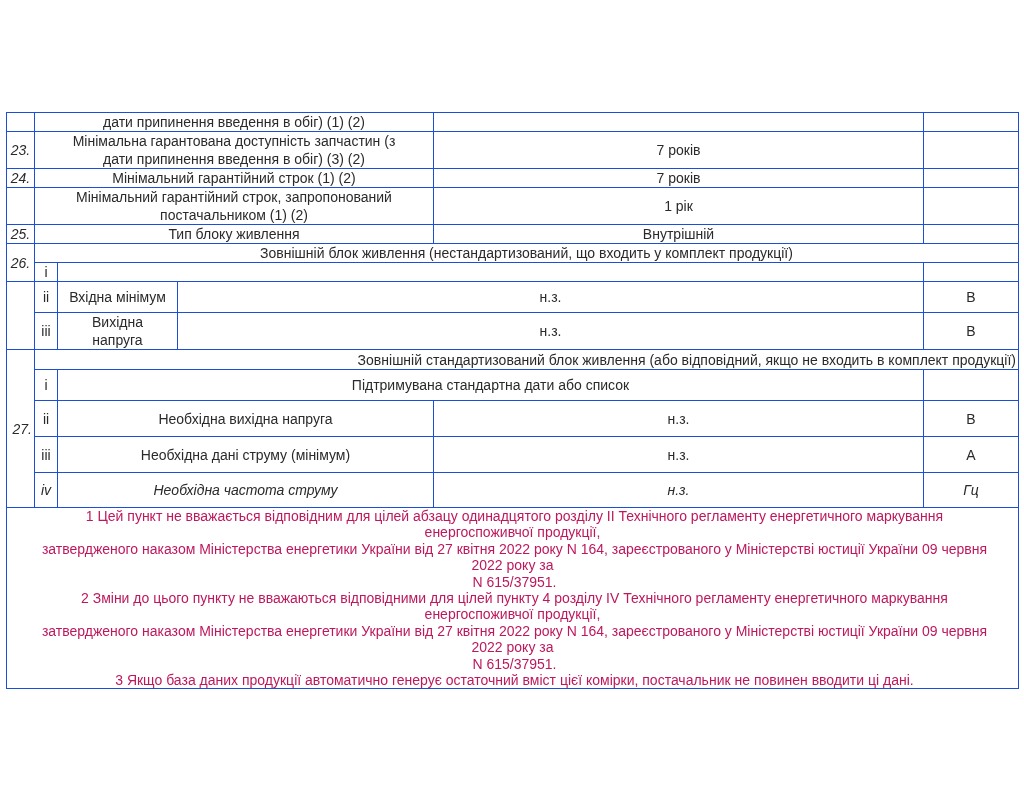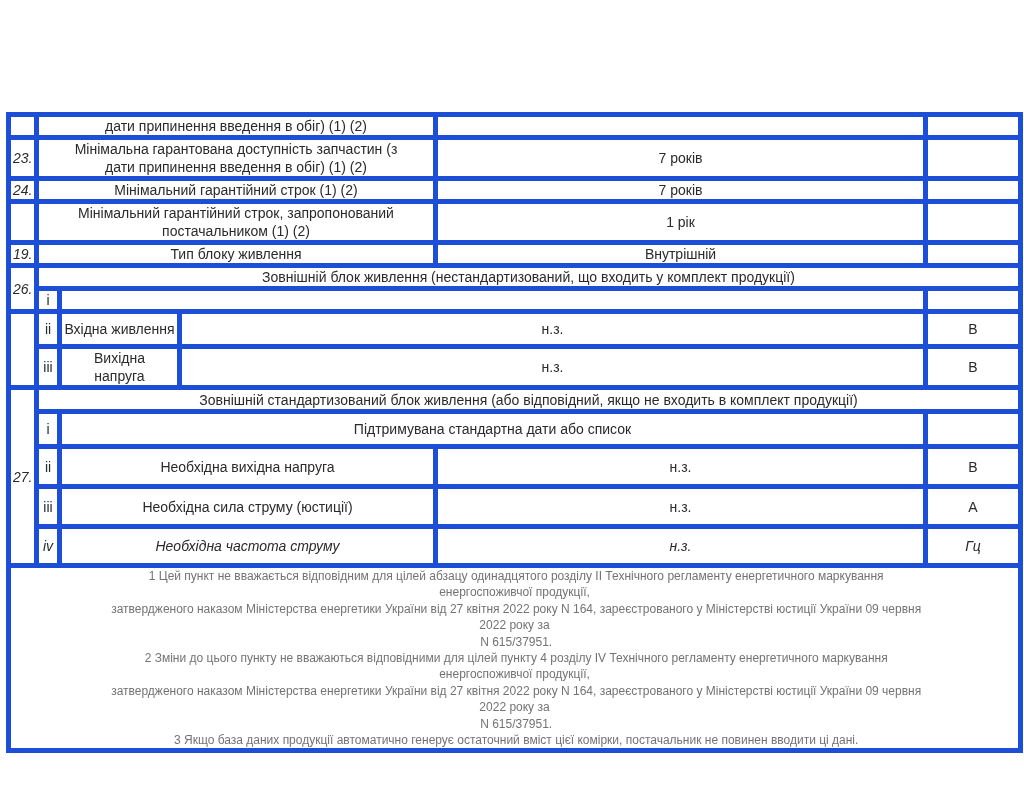--- a/index.html
+++ b/index.html
@@ -20,21 +20,21 @@
   }
   table.fiche {
     position: absolute;
     left: 6px;
     top: 112px;
     width: 1012px;
     border-collapse: collapse;
     table-layout: fixed;
   }
   table.fiche td {
-    border: 5px solid #1d4ed8;
+    border: 1px solid #1d4ed8;
     padding: 0 2px;
     font-size: 14px;
     line-height: 18px;
     text-align: center;
     vertical-align: middle;
     overflow: hidden;
     color: #2a2a2a;
   }
   td.num {
     text-align: left;
@@ -57,36 +57,36 @@
   }
   td.section-header {
     text-align: center;
   }
   td.fn-cell {
     vertical-align: top;
     text-align: left;
     padding: 2px 2px 0 2px;
   }
   .fn {
-    font-size: 12px;
+    font-size: 14px;
     line-height: 16.4px;
     white-space: pre-wrap;
-    color: #737373;
+    color: #be185d;
   }
   
   tr.r-a    td { height: 17px; }
   tr.r-23   td { height: 35px; }
   tr.r-24   td { height: 16px; }
   tr.r-24b  td { height: 36px; }
   tr.r-25   td { height: 16px; }
   tr.r-26h  td { height: 17px; }
   tr.r-26i  td { height: 17px; }
   tr.r-26ii td { height: 30px; }
   tr.r-26iii td { height: 33px; }
-  tr.r-27h  td { height: 19px; }
+  tr.r-27h  td { height: 19px; text-align: right; }
   tr.r-27i  td { height: 30px; }
   tr.r-27ii td { height: 35px; }
   tr.r-27iii td { height: 35px; }
   tr.r-27iv td { height: 34px; font-style: italic; }
   tr.r-fn   td { height: 180px; }
 </style>
 </head>
 <body>
 
 <div class="page">
@@ -104,62 +104,62 @@
         <tr class="r-a">
       <td class="num"></td>
       <td class="lbl" colspan="3">дати припинення введення в обіг) (1) (2)</td>
       <td class="val"></td>
       <td class="unit"></td>
     </tr>
 
     <tr class="r-23">
       <td class="num">23.</td>
       <td class="lbl" colspan="3">Мінімальна гарантована доступність запчастин (з
-дати припинення введення в обіг) (1) (2)</td>
+дати припинення введення в обіг) (3) (2)</td>
       <td class="val">7 років</td>
       <td class="unit"></td>
     </tr>
 
     <tr class="r-24">
       <td class="num">24.</td>
       <td class="lbl" colspan="3">Мінімальний гарантійний строк (1) (2)</td>
       <td class="val">7 років</td>
       <td class="unit"></td>
     </tr>
 
     <tr class="r-24b">
       <td class="num"></td>
       <td class="lbl" colspan="3">Мінімальний гарантійний строк, запропонований
 постачальником (1) (2)</td>
       <td class="val">1 рік</td>
       <td class="unit"></td>
     </tr>
 
     <tr class="r-25">
-      <td class="num">19.</td>
+      <td class="num">25.</td>
       <td class="lbl" colspan="3">Тип блоку живлення</td>
       <td class="val">Внутрішній</td>
       <td class="unit"></td>
     </tr>
 
     <tr class="r-26h">
       <td class="num" rowspan="2">26.</td>
       <td class="section-header" colspan="5">Зовнішній блок живлення (нестандартизований, що входить у комплект продукції)</td>
     </tr>
 
     <tr class="r-26i">
       <td class="subidx">i</td>
       <td class="lbl" colspan="3"></td>
       <td class="unit"></td>
     </tr>
 
     <tr class="r-26ii">
       <td class="num" rowspan="2"></td>
       <td class="subidx">ii</td>
-      <td class="lbl">Вхідна живлення</td>
+      <td class="lbl">Вхідна мінімум</td>
       <td class="val val-low" colspan="2">н.з.</td>
       <td class="unit">В</td>
     </tr>
 
     <tr class="r-26iii">
       <td class="subidx">iii</td>
       <td class="lbl">Вихідна
 напруга</td>
       <td class="val val-low" colspan="2">н.з.</td>
       <td class="unit">В</td>
@@ -178,21 +178,21 @@
 
     <tr class="r-27ii">
       <td class="subidx">ii</td>
       <td class="lbl" colspan="2">Необхідна вихідна напруга</td>
       <td class="val val-low">н.з.</td>
       <td class="unit">В</td>
     </tr>
 
     <tr class="r-27iii">
       <td class="subidx">iii</td>
-      <td class="lbl" colspan="2">Необхідна сила струму (юстиції)</td>
+      <td class="lbl" colspan="2">Необхідна дані струму (мінімум)</td>
       <td class="val val-low">н.з.</td>
       <td class="unit">А</td>
     </tr>
 
     <tr class="r-27iv">
       <td class="subidx">iv</td>
       <td class="lbl" colspan="2">Необхідна частота струму</td>
       <td class="val val-low">н.з.</td>
       <td class="unit">Гц</td>
     </tr>

